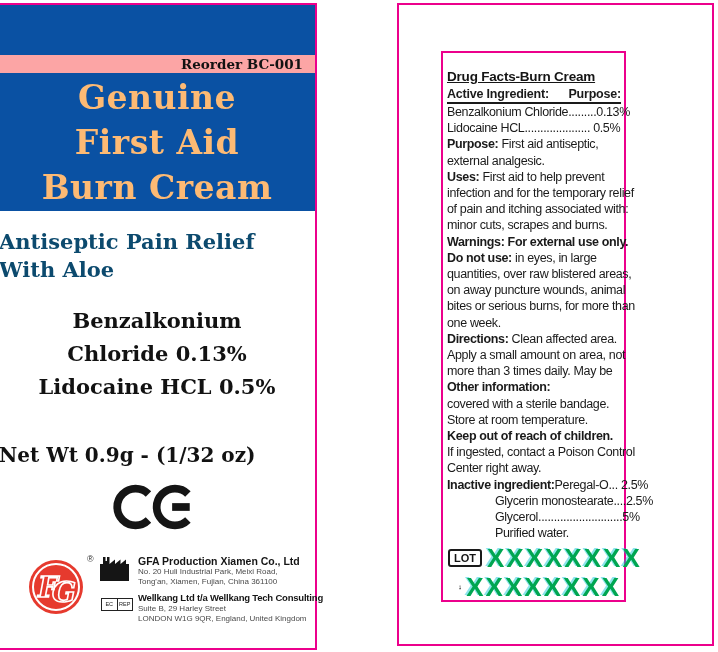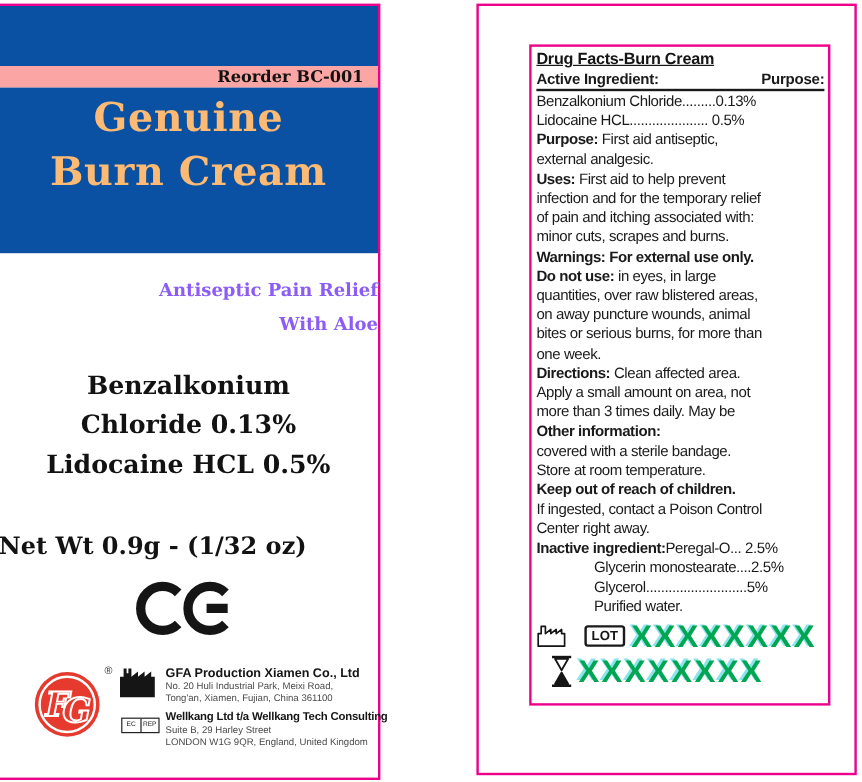--- a/index.html
+++ b/index.html
@@ -12,68 +12,69 @@
 
   
   .blue { background:#0A51A3; }
   .band-top { position:absolute; top:0; left:0; right:0; height:50px; }
   .reorder  { position:absolute; top:50px; left:0; right:0; height:18px; background:#fca5a5;
               font-family:"DejaVu Serif", serif; font-weight:bold; font-size:13.5px; line-height:18px;
               text-align:right; padding-right:12px; box-sizing:border-box; color:#121212; }
   .title-block { position:absolute; top:68px; left:0; right:0; height:138px; color:#fdba74;
               font-family:"DejaVu Serif", serif; font-weight:bold; text-align:center;
               font-size:33px; line-height:45px; padding-top:2px; box-sizing:border-box; letter-spacing:0.5px; }
-  .subtitle { position:absolute; top:223px; left:0; right:0; text-align:right; color:#8b5cf6;
-              font-family:"DejaVu Serif", serif; font-weight:bold; font-size:15px; line-height:28px; }
+  .subtitle { position:absolute; top:223px; left:0; right:0; text-align:left; color:#0c4a6e;
+              font-family:"DejaVu Serif", serif; font-weight:bold; font-size:21px; line-height:28px; }
   .active-block { position:absolute; top:299px; left:0; right:0; text-align:center; color:#121212;
               font-family:"DejaVu Serif", serif; font-weight:bold; font-size:21px; line-height:33px; }
   .net-wt  { position:absolute; top:438px; left:0; right:0; text-align:left; color:#121212;
               font-family:"DejaVu Serif", serif; font-weight:bold; font-size:20px; }
   .ce-wrap { position:absolute; top:477px; left:0; right:0; display:flex; justify-content:center; }
 
   .mfr { position:absolute; left:0; right:0; top:548px; height:84px; }
   .mfr-logo { position:absolute; left:28px; top:5px; }
   .mfr-reg  { position:absolute; left:88px; top:1px; font-size:9px; color:#333; }
   .mfr-fac  { position:absolute; left:99px; top:2px; }
   .ecrep    { position:absolute; left:102px; top:45px; width:32px; height:13px; border:1px solid #222;
               display:flex; box-sizing:border-box; }
   .ecrep span { flex:1; font-size:5.5px; line-height:11px; text-align:center; color:#222; }
   .ecrep span:first-child { border-right:1px solid #222; }
   .mfr-text { position:absolute; left:139px; top:2px; white-space:nowrap; }
   .mfr-name { font-size:10.5px; font-weight:bold; color:#151515; line-height:12px; }
   .mfr-addr { font-size:8px; color:#4a4a4a; line-height:9.5px; }
   .mfr-dist { font-size:9.5px; font-weight:bold; color:#151515; line-height:12px; margin-top:6px; letter-spacing:-0.2px; }
 
   
-  .df-box { position:absolute; left:42px; top:32px; width:251px; height:551px; border:2px solid #EC008C;
-            box-sizing:border-box; padding:2px 3px 0 4px; color:#1a1a1a; }
+  .df-box { position:absolute; left:42px; top:46px; width:185px; height:551px; border:2px solid #EC008C;
+            box-sizing:border-box; padding:16px 3px 0 4px; color:#1a1a1a; }
   .df-heading { font-size:13.5px; font-weight:bold; text-decoration:underline; letter-spacing:-0.2px; color:#151515; }
   .df-cols { display:flex; justify-content:space-between; font-weight:bold; font-size:12.5px;
              border-bottom:2px solid #1a1a1a; padding:3px 0 1px; letter-spacing:-0.2px; }
   .df-lines { font-size:12.5px; line-height:16.2px; letter-spacing:-0.35px; white-space:nowrap; }
   .df-lines .b { font-weight:bold; }
   .df-lines .indent { padding-left:48px; }
   .lot-row { display:flex; align-items:center; margin-top:5px; height:24px; }
   .lot-box { border:2px solid #1a1a1a; border-radius:3px; font-size:11px; font-weight:bold;
-             padding:0 4px; line-height:14px; margin-left:15px; color:#151515; }
+             padding:0 4px; line-height:14px; margin-left:1px; color:#151515; }
   .exp-row { display:flex; align-items:center; margin-top:3px; height:28px; }
   .exp-row svg { margin-left:12px; }
   .xval { font-weight:bold; font-size:26px; letter-spacing:2px; color:#00A651; line-height:1;
           margin-left:5px; text-shadow:-2px -1px 0 rgba(0,195,210,0.45); }
 </style>
 </head>
 <body>
 
 <div class="page">
 
   <div class="panel panel-left">
     <div class="band-top blue"></div>
     <div class="reorder">Reorder BC-001</div>
     <div class="title-block blue">
         <div>Genuine</div>
+        <div>First Aid</div>
         <div>Burn Cream</div>
       </div>
     <div class="subtitle">
         <div>Antiseptic Pain Relief</div>
         <div>With Aloe</div>
       </div>
     <div class="active-block">
         <div>Benzalkonium</div>
         <div>Chloride 0.13%</div>
         <div>Lidocaine HCL 0.5%</div>

